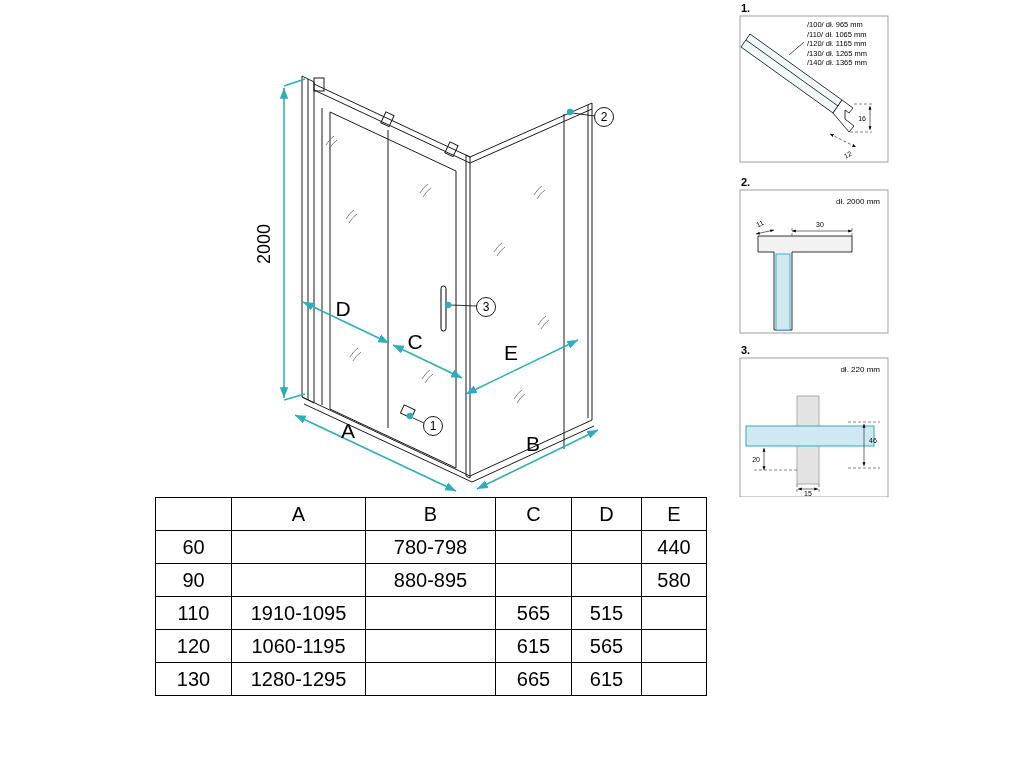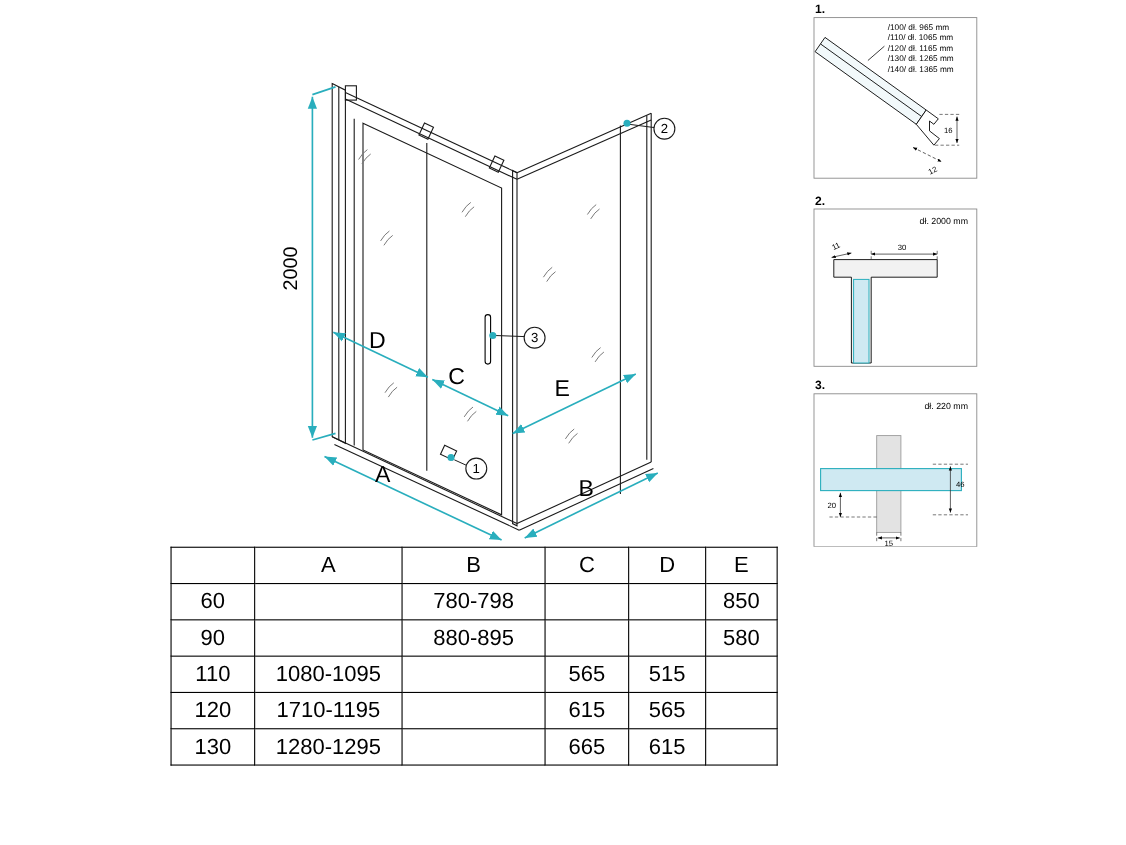--- a/index.html
+++ b/index.html
@@ -203,41 +203,41 @@
       <th>E</th>
     </tr>
   </thead>
   <tbody>
     <tr>
       <td>60</td>
       <td></td>
       <td>780-798</td>
       <td></td>
       <td></td>
-      <td>850</td>
+      <td>440</td>
     </tr>
     <tr>
       <td>90</td>
       <td></td>
       <td>880-895</td>
       <td></td>
       <td></td>
       <td>580</td>
     </tr>
     <tr>
       <td>110</td>
-      <td>1080-1095</td>
+      <td>1910-1095</td>
       <td></td>
       <td>565</td>
       <td>515</td>
       <td></td>
     </tr>
     <tr>
       <td>120</td>
-      <td>1710-1195</td>
+      <td>1060-1195</td>
       <td></td>
       <td>615</td>
       <td>565</td>
       <td></td>
     </tr>
     <tr>
       <td>130</td>
       <td>1280-1295</td>
       <td></td>
       <td>665</td>

